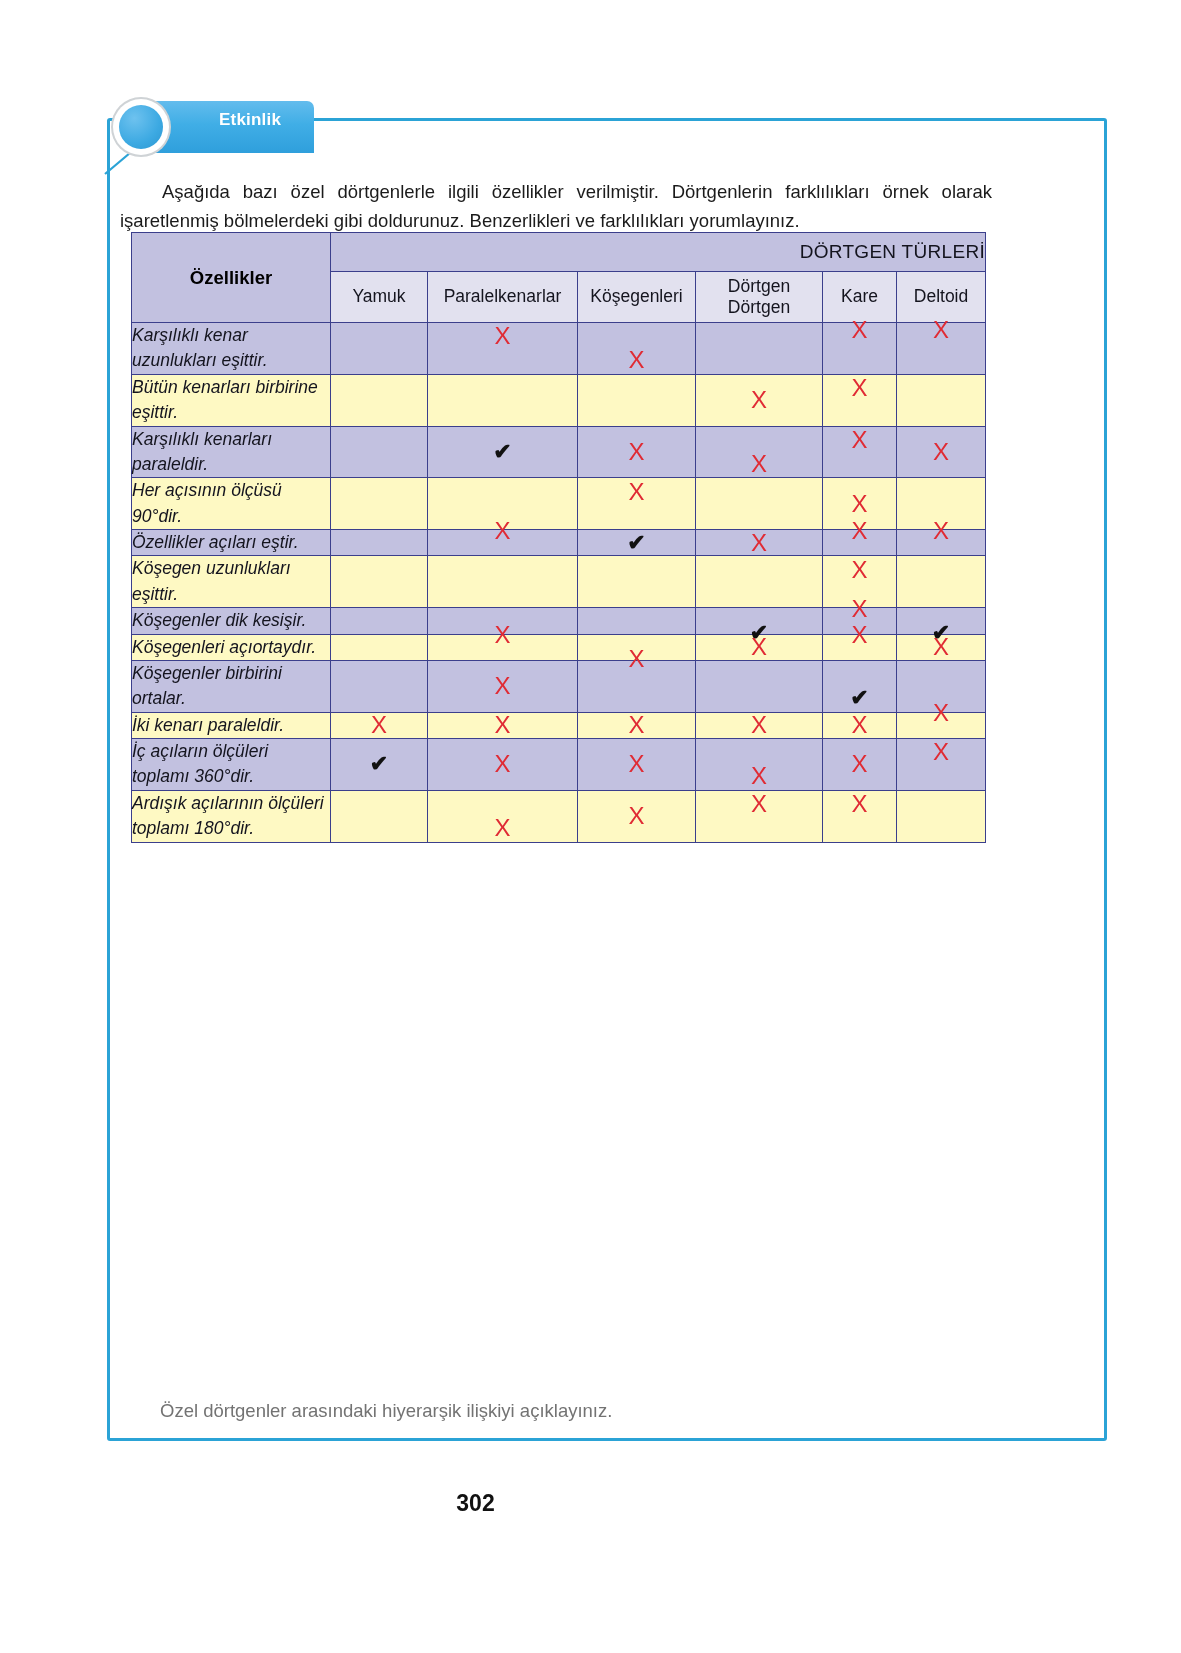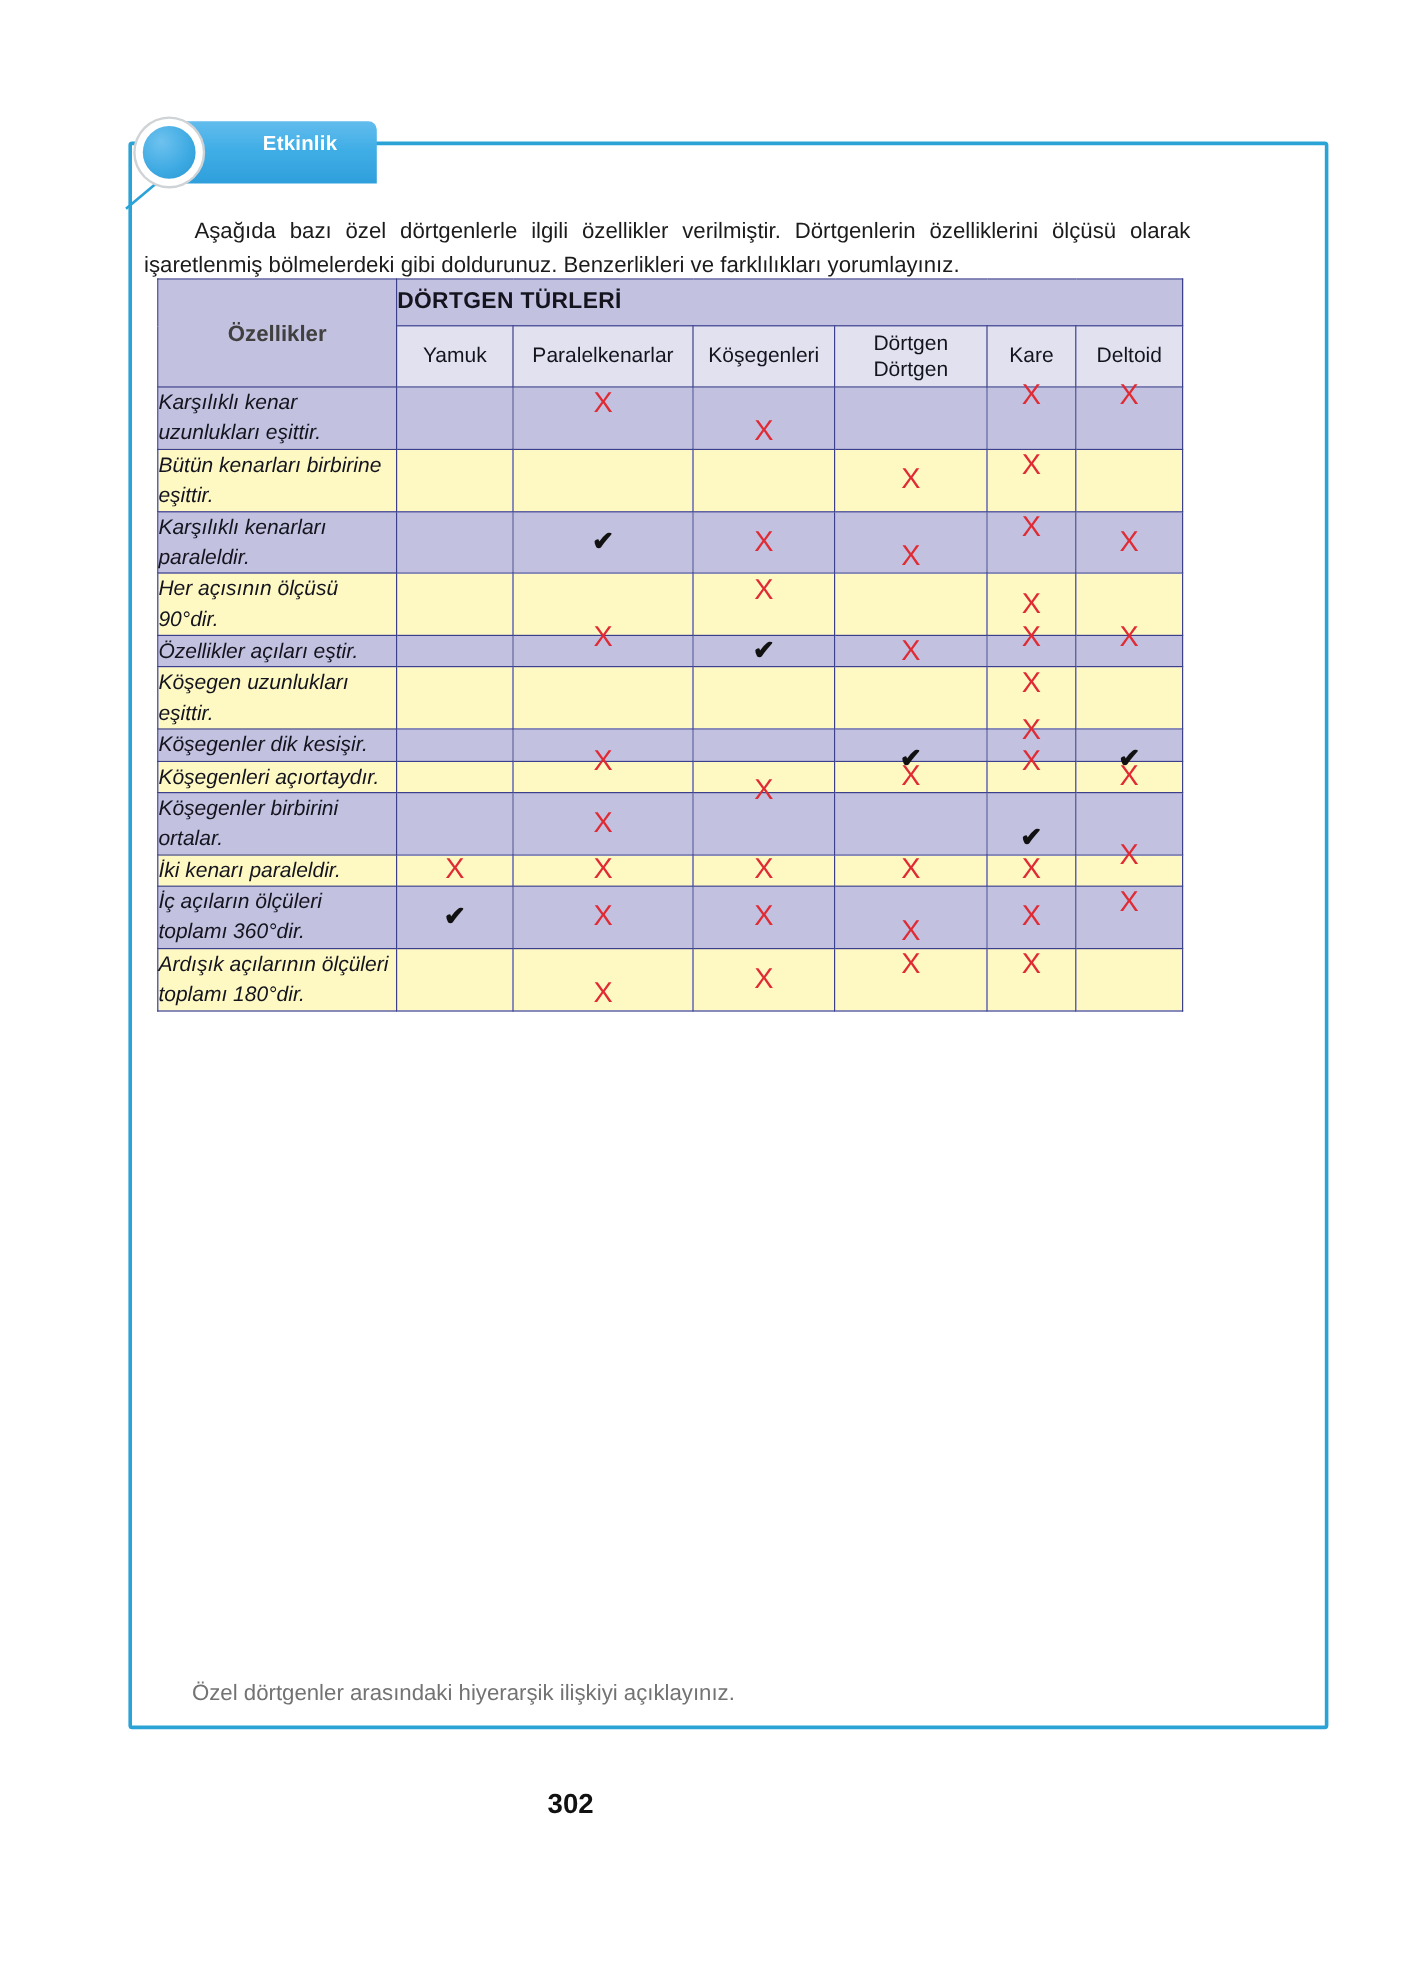--- a/index.html
+++ b/index.html
@@ -116,31 +116,31 @@
   .col-prop   { width: 199px; }
   .col-yamuk  { width: 97px; }
   .col-paral  { width: 150px; }
   .col-dikd   { width: 118px; }
   .col-eskd   { width: 127px; }
   .col-kare   { width: 74px; }
   .col-delt   { width: 89px; }
 
   #title-dortgen-turleri {
     height: 38px;
-    text-align: left;
+    text-align: right;
     font-size: 19px;
-    font-weight: bold;
+    font-weight: normal;
     letter-spacing: 0.3px;
     color: #14141e;
   }
   #cell-ozellikler {
     text-align: center;
     font-size: 18.5px;
     font-weight: bold;
-    color: #404040;
+    color: #000000;
   }
   .sub-hdr {
     height: 50px;
     text-align: center;
     font-size: 17.5px;
     font-weight: normal;
     color: #14141e;
     line-height: 1.22;
   }
 
@@ -198,21 +198,21 @@
 
 <div id="etkinlik-tab">
   <span id="etkinlik-label">Etkinlik</span>
 </div>
 <svg id="etkinlik-pointer" viewBox="0 0 46 36">
   <path d="M2 34 L40 2" stroke="#2ba3d6" stroke-width="2.2" fill="none"></path>
 </svg>
 <div id="etkinlik-circle-outer"></div>
 <div id="etkinlik-circle-inner"></div>
 
-<p id="intro-paragraph">Aşağıda bazı özel dörtgenlerle ilgili özellikler verilmiştir. Dörtgenlerin özelliklerini ölçüsü olarak işaretlenmiş bölmelerdeki gibi doldurunuz. Benzerlikleri ve farklılıkları yorumlayınız.</p>
+<p id="intro-paragraph">Aşağıda bazı özel dörtgenlerle ilgili özellikler verilmiştir. Dörtgenlerin farklılıkları örnek olarak işaretlenmiş bölmelerdeki gibi doldurunuz. Benzerlikleri ve farklılıkları yorumlayınız.</p>
 
 <table id="dortgen-table">
   <colgroup>
     <col class="col-prop">
       <col class="col-yamuk">
       <col class="col-paral">
     <col class="col-dikd">
       <col class="col-eskd">
       <col class="col-kare">
       <col class="col-delt">

